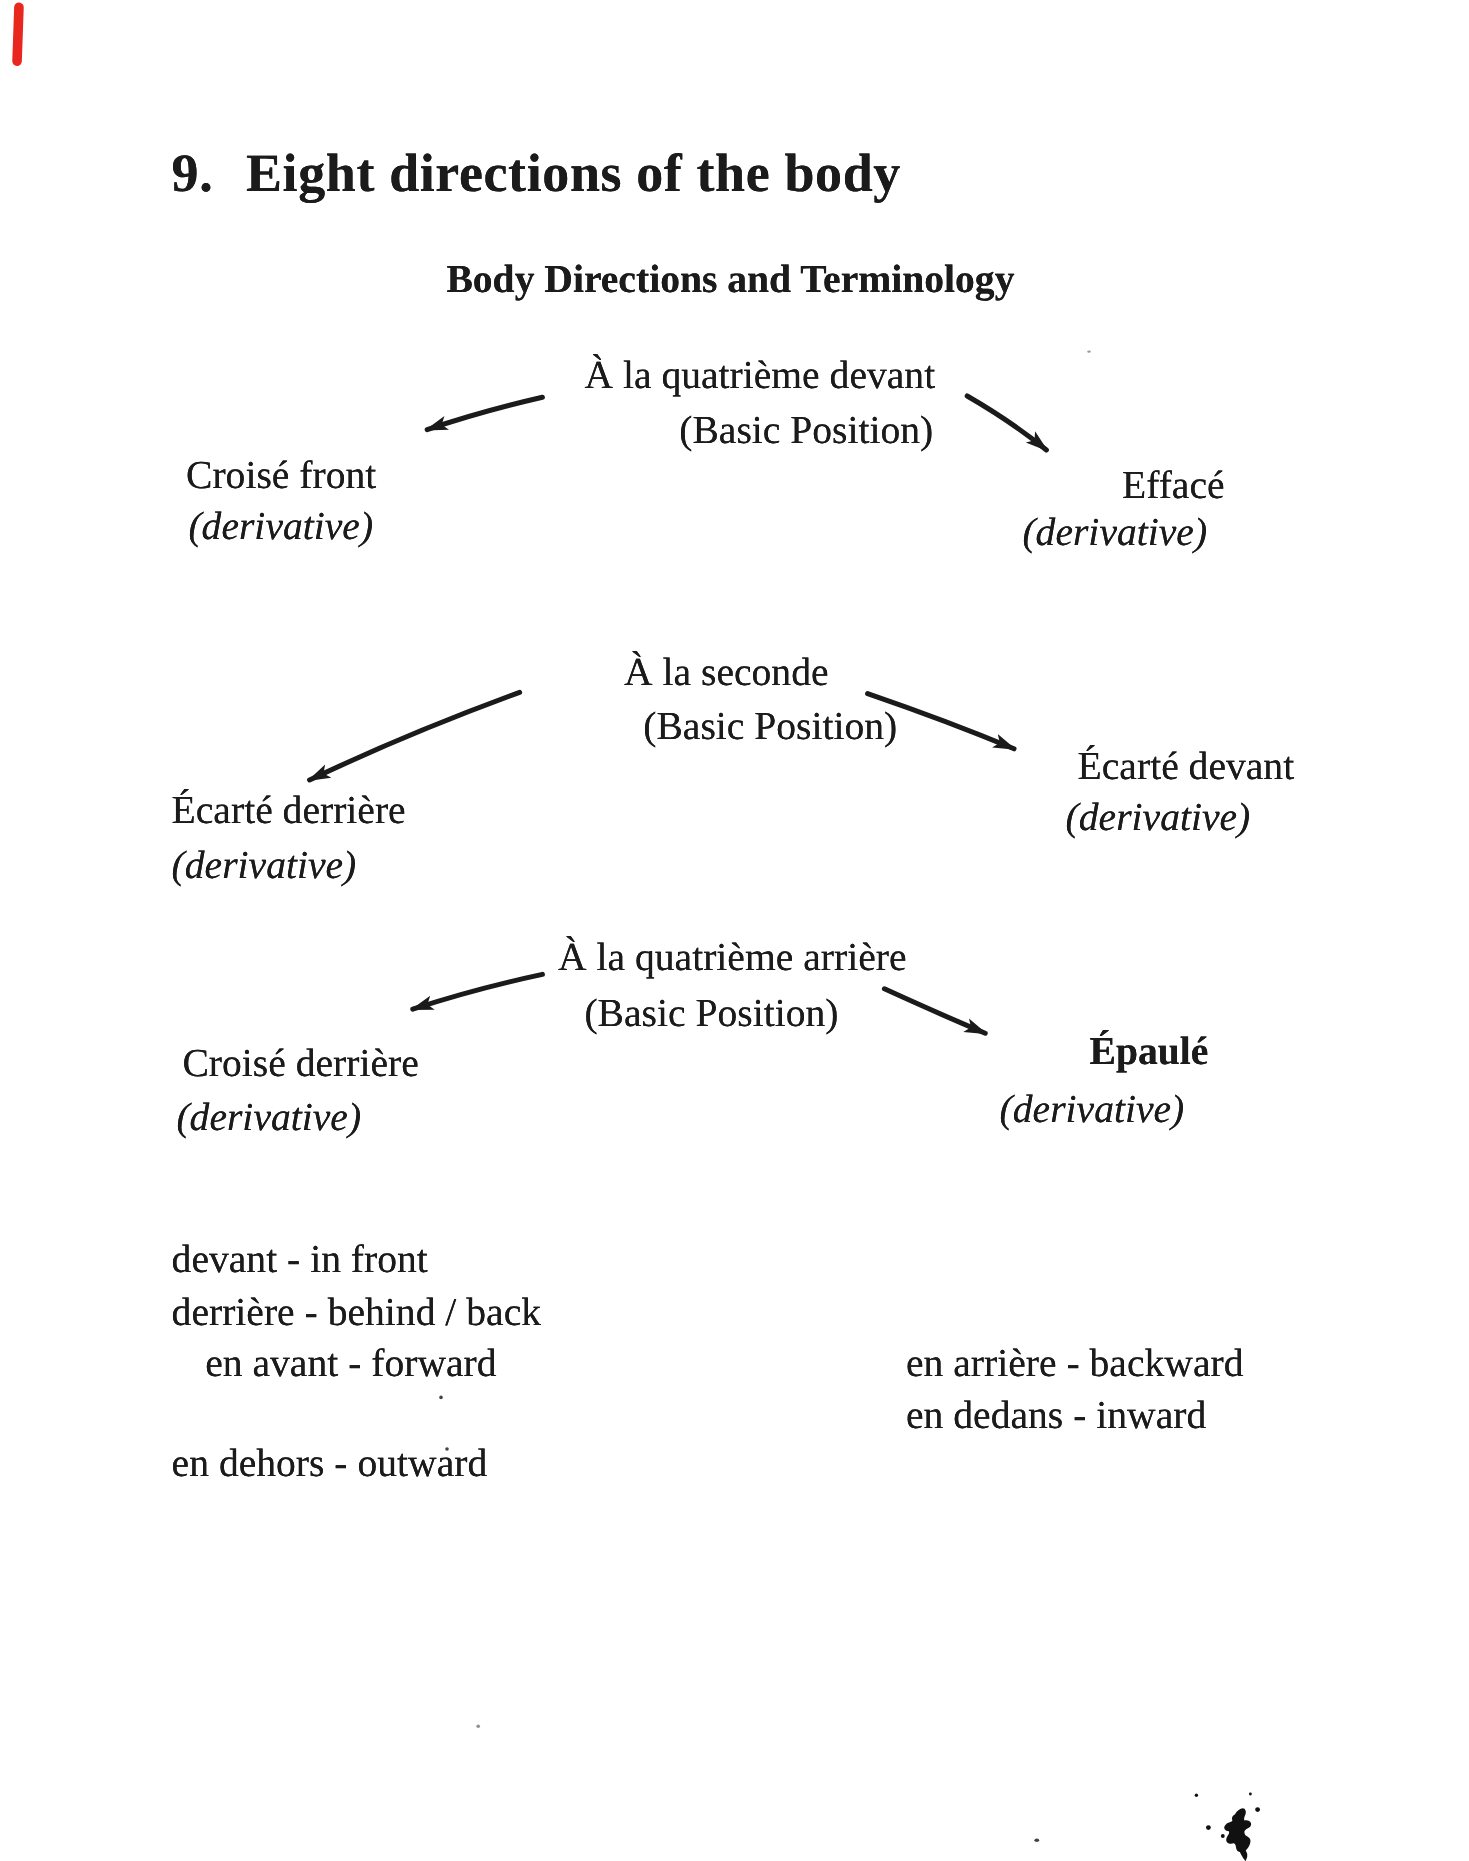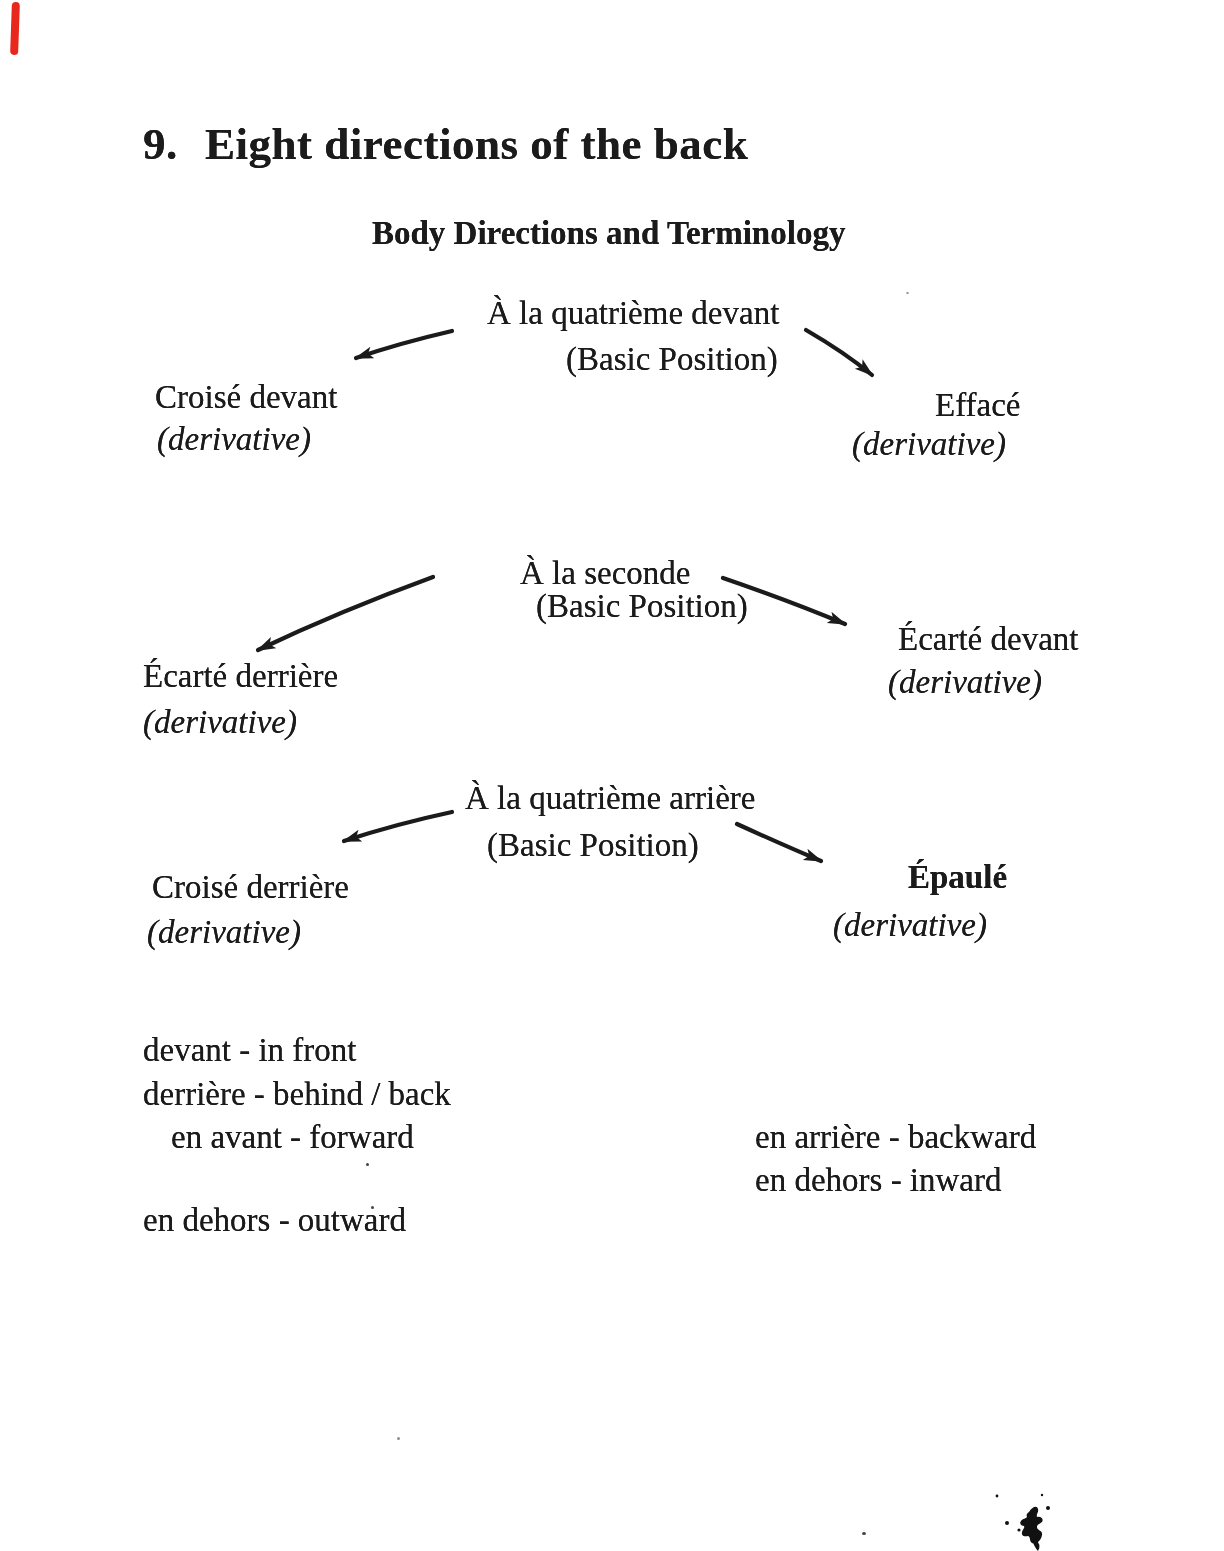--- a/index.html
+++ b/index.html
@@ -26,50 +26,50 @@
     background:var(--edge);border-radius:4px;transform:rotate(2deg);
   }
   .speck{position:absolute;border-radius:50%;background:#444;}
 </style>
 </head>
 <body>
 
 <div class="edgemark"></div>
 
 <div class="abs ttl" style="left:143px;top:118px;">9.</div>
-<div class="abs ttl" style="left:205px;top:118px;">Eight directions of the back</div>
+<div class="abs ttl" style="left:205px;top:118px;">Eight directions of the body</div>
 <div class="abs sub" style="left:372px;top:214px;">Body Directions and Terminology</div>
 
 <div class="abs dtx" style="left:487px;top:294px;">À la quatrième devant</div>
 <div class="abs dtx" style="left:566px;top:340px;">(Basic Position)</div>
-<div class="abs dtx" style="left:155px;top:378px;">Croisé devant</div>
+<div class="abs dtx" style="left:155px;top:378px;">Croisé front</div>
 <div class="abs ita" style="left:157px;top:420px;">(derivative)</div>
 <div class="abs dtx" style="left:935px;top:386px;">Effacé</div>
 <div class="abs ita" style="left:852px;top:425px;">(derivative)</div>
 
-<div class="abs dtx" style="left:520px;top:542px;margin-top:12px;">À la seconde</div>
+<div class="abs dtx" style="left:520px;top:542px;">À la seconde</div>
 <div class="abs dtx" style="left:536px;top:587px;">(Basic Position)</div>
 <div class="abs dtx" style="left:143px;top:657px;">Écarté derrière</div>
 <div class="abs ita" style="left:143px;top:703px;">(derivative)</div>
 <div class="abs dtx" style="left:898px;top:620px;">Écarté devant</div>
 <div class="abs ita" style="left:888px;top:663px;">(derivative)</div>
 
 <div class="abs dtx" style="left:465px;top:779px;">À la quatrième arrière</div>
 <div class="abs dtx" style="left:487px;top:826px;">(Basic Position)</div>
 <div class="abs dtx" style="left:152px;top:868px;">Croisé derrière</div>
 <div class="abs ita" style="left:147px;top:913px;">(derivative)</div>
 <div class="abs dtx" style="left:908px;top:858px;font-weight:bold;">Épaulé</div>
 <div class="abs ita" style="left:833px;top:906px;">(derivative)</div>
 
 <div class="abs gls" style="left:143px;top:1031px;">devant - in front</div>
 <div class="abs gls" style="left:143px;top:1075px;">derrière - behind / back</div>
 <div class="abs gls" style="left:143px;top:1118px;margin-left:28px;">en avant - forward</div>
 <div class="abs gls" style="left:143px;top:1161px;margin-top:40px;">en dehors - outward</div>
 <div class="abs gls" style="left:755px;top:1118px;">en arrière - backward</div>
-<div class="abs gls" style="left:755px;top:1161px;">en dehors - inward</div>
+<div class="abs gls" style="left:755px;top:1161px;">en dedans - inward</div>
 
 <svg class="overlay" width="1224" height="1551" viewBox="0 0 1224 1551">
   <defs>
     <marker id="ah" markerWidth="5.4" markerHeight="4" refX="4.1" refY="1.75" orient="auto" markerUnits="strokeWidth">
       <path d="M0,0.3 L4.6,1.75 L0,3.2 L1.05,1.75 z" fill="#1b1b1b"></path>
     </marker>
   </defs>
   <g stroke="#1b1b1b" stroke-width="4.2" fill="none" stroke-linecap="round">
     <path d="M452,331 Q400,343 356,358" marker-end="url(#ah)"></path>
     <path d="M806,330 Q844,352 872,375" marker-end="url(#ah)"></path>

